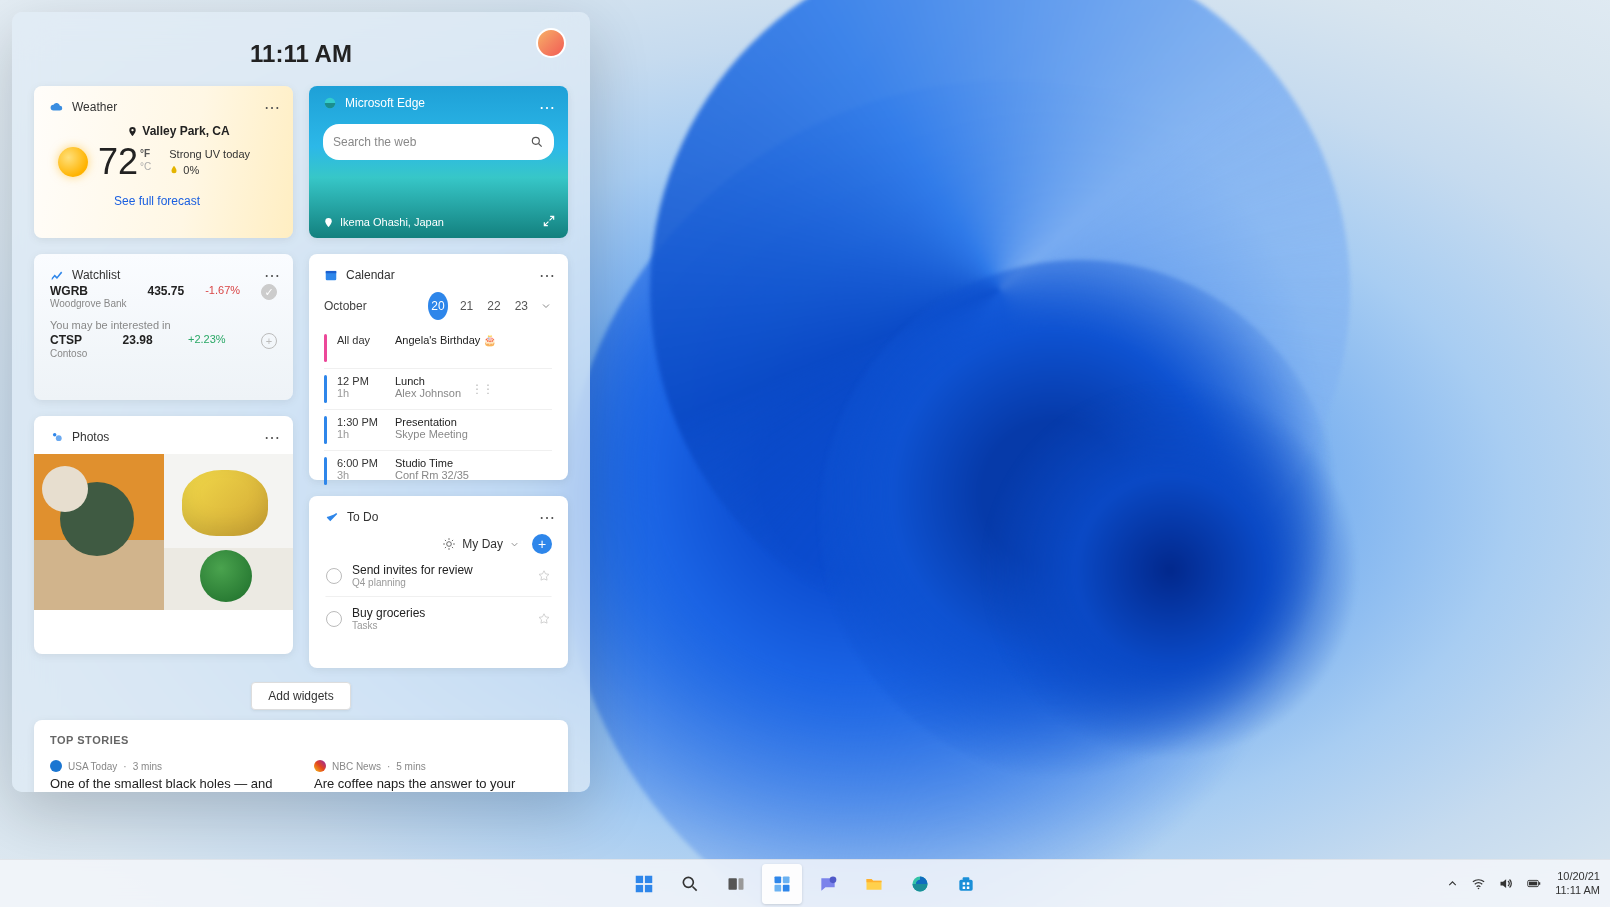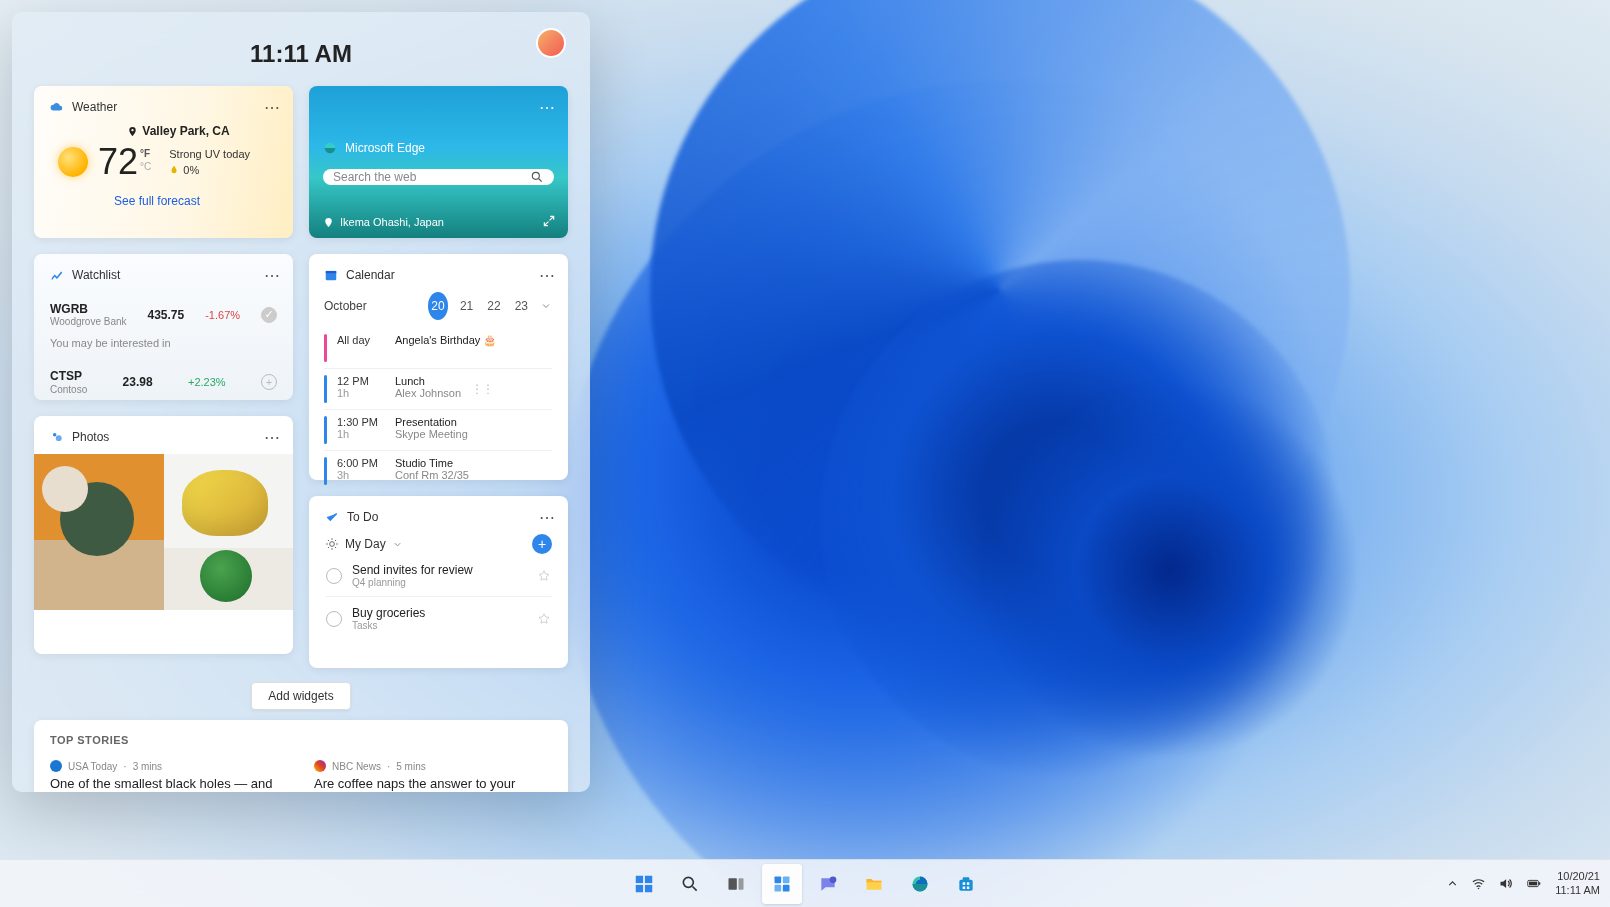--- a/index.html
+++ b/index.html
@@ -59,21 +59,21 @@
          box-shadow: 0 0 10px rgba(255,180,0,.5);}
   .temp-big { font-size:36px; font-weight:400; color:#222; line-height:1; }
   .temp-unit { font-size:10px; color:#555; display:flex; flex-direction:column; gap:2px; margin-left:2px; margin-top:4px;}
   .temp-unit span:first-child { font-weight:700; }
   .summary { font-size:11px; color:#333; line-height:1.5;}
   .summary .precip { display:flex; align-items:center; gap:4px;}
   .see-link { font-size:12px; color:#1a5fe0; margin-top:14px; margin-left:64px; cursor:pointer;}
 
   
   .watchlist-card { height: 146px; background: linear-gradient(180deg,#fafcff,#eef3f7); }
-  .stock { display:flex; align-items:center; justify-content:space-between; margin-top:20px;}
+  .stock { display:flex; justify-content:space-between; margin-top:2px;}
   .stock .lbl { font-size:12px; color:#222; font-weight:600; line-height:1.2;}
   .stock .sub { font-size:10px; color:#888;}
   .stock .val { font-size:12px; font-weight:700; color:#222;}
   .pct.neg { color:#d94545; font-size:11px;}
   .pct.pos { color:#2aa866; font-size:11px;}
   .chip { width:16px; height:16px; border-radius:50%; display:flex; align-items:center; justify-content:center;
            border:1.5px solid #bbb; color:#bbb; font-size:11px; }
   .interest { font-size:11px; color:#888; margin-top:10px;}
 
   
@@ -90,23 +90,23 @@
   .p2 { background:linear-gradient(180deg,#f4f4f2 0%,#f4f4f2 60%, #eceae3 60%,#eceae3 100%); position:relative;}
   .p2::before{content:"";position:absolute;left:18px;top:16px;width:86px;height:66px;border-radius:46% 46% 40% 40%;
     background:linear-gradient(135deg,#f2da4a,#d2a735); box-shadow: inset 0 -10px 20px rgba(0,0,0,.1);}
   .p2::after{content:"";position:absolute;left:36px;bottom:8px;width:52px;height:52px;border-radius:50%;
     background:radial-gradient(circle at 40% 35%, #4aa34e, #1d6d2a);}
 
   
   .edge-card { height: 152px; padding:0; overflow:hidden;
     background: linear-gradient(180deg,#1ea0d7 0%, #2cb8e8 40%, #37c7c8 60%, #13807e 100%);
     color:#fff; position:relative;}
-  .edge-top { display:flex; align-items:center; gap:8px; padding:10px 14px; font-size:12px;margin-top:45px;}
+  .edge-top { display:flex; align-items:center; gap:8px; padding:10px 14px; font-size:12px;}
   .edge-more { color:#fff;}
-  .search-pill { margin:4px 14px 0 14px; background:#fff; border-radius:16px; height:16px;
+  .search-pill { margin:4px 14px 0 14px; background:#fff; border-radius:16px; height:36px;
     display:flex; align-items:center; padding:0 10px; justify-content:space-between;}
   .search-pill span{ color:#888; font-size:12px;}
   .edge-loc { position:absolute; left:14px; bottom:10px; font-size:11px; display:flex; align-items:center; gap:6px;}
   .edge-expand { position:absolute; right:12px; bottom:10px; color:#fff; }
 
   
   .calendar-card { height: 226px; padding-left: 15px; }
   .cal-row { display:flex; align-items:center; gap:10px; margin-top:10px; font-size:12px; color:#555;}
   .cal-row .month{ flex:1; color:#444;}
   .day { padding:2px 2px; cursor:pointer; border-radius:10px; }
@@ -118,21 +118,21 @@
   .bar { width:3px; border-radius:2px; align-self:stretch; min-height:28px;}
   .bar.pink{background:#ec4899;} .bar.blue{background:#2e86ea;}
   .evt .when { width:48px; color:#333; display:flex; flex-direction:column;}
   .evt .when .dur{color:#999;}
   .evt .what .title{color:#222;}
   .evt .what .sub{color:#888;}
   .dots-v { color:#bbb; font-size:12px; letter-spacing:-1px; align-self:center;}
 
   
   .todo-card { height:172px; }
-  .myday { display:flex; align-items:center; gap:12px; margin-top:10px; font-size:12px; color:#333; justify-content:space-between;}
+  .myday { display:flex; align-items:center; gap:12px; margin-top:10px; font-size:12px; color:#333; justify-content:flex-end;}
   .myday .left{display:flex;align-items:center;gap:6px;}
   .add-btn{ width:20px;height:20px;border-radius:50%;background:#2e86ea;color:#fff;display:flex;align-items:center;justify-content:center;font-size:14px;cursor:pointer;}
   .task { display:flex; align-items:center; gap:10px; border:1px solid transparent; border-bottom:1px solid #f0f0f0; padding:8px 0; font-size:12px;}
   .task:last-child{border-bottom:none;justify-content:flex-end;}
   .circ{ width:16px;height:16px;border-radius:50%;border:1.6px solid #bbb;}
   .task .tt .t{ color:#222;}
   .task .tt .s{ color:#999; font-size:10px;}
   .star{ margin-left:auto; color:#ccc;}
 
   

